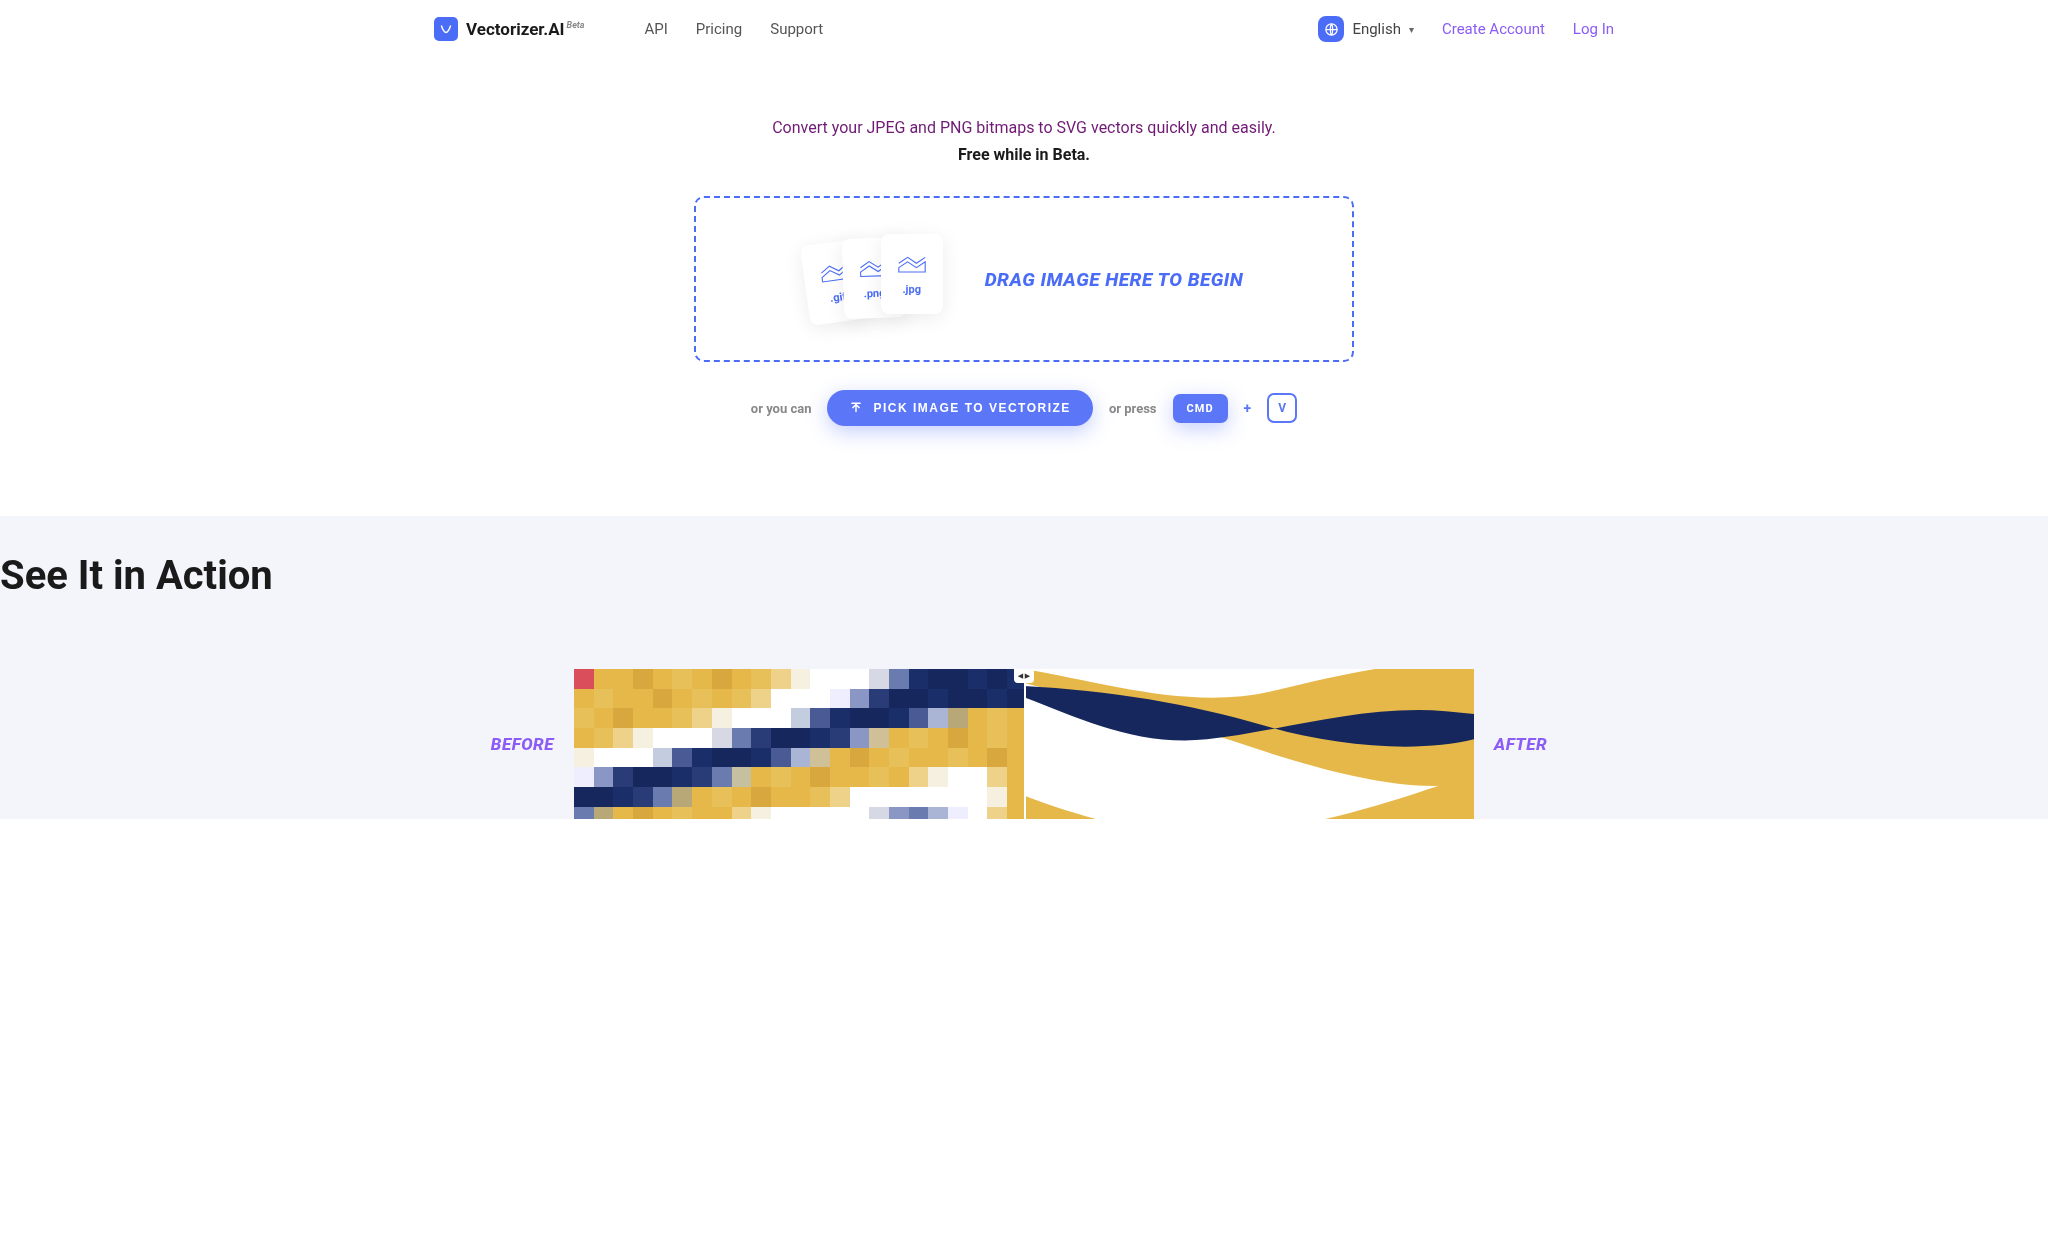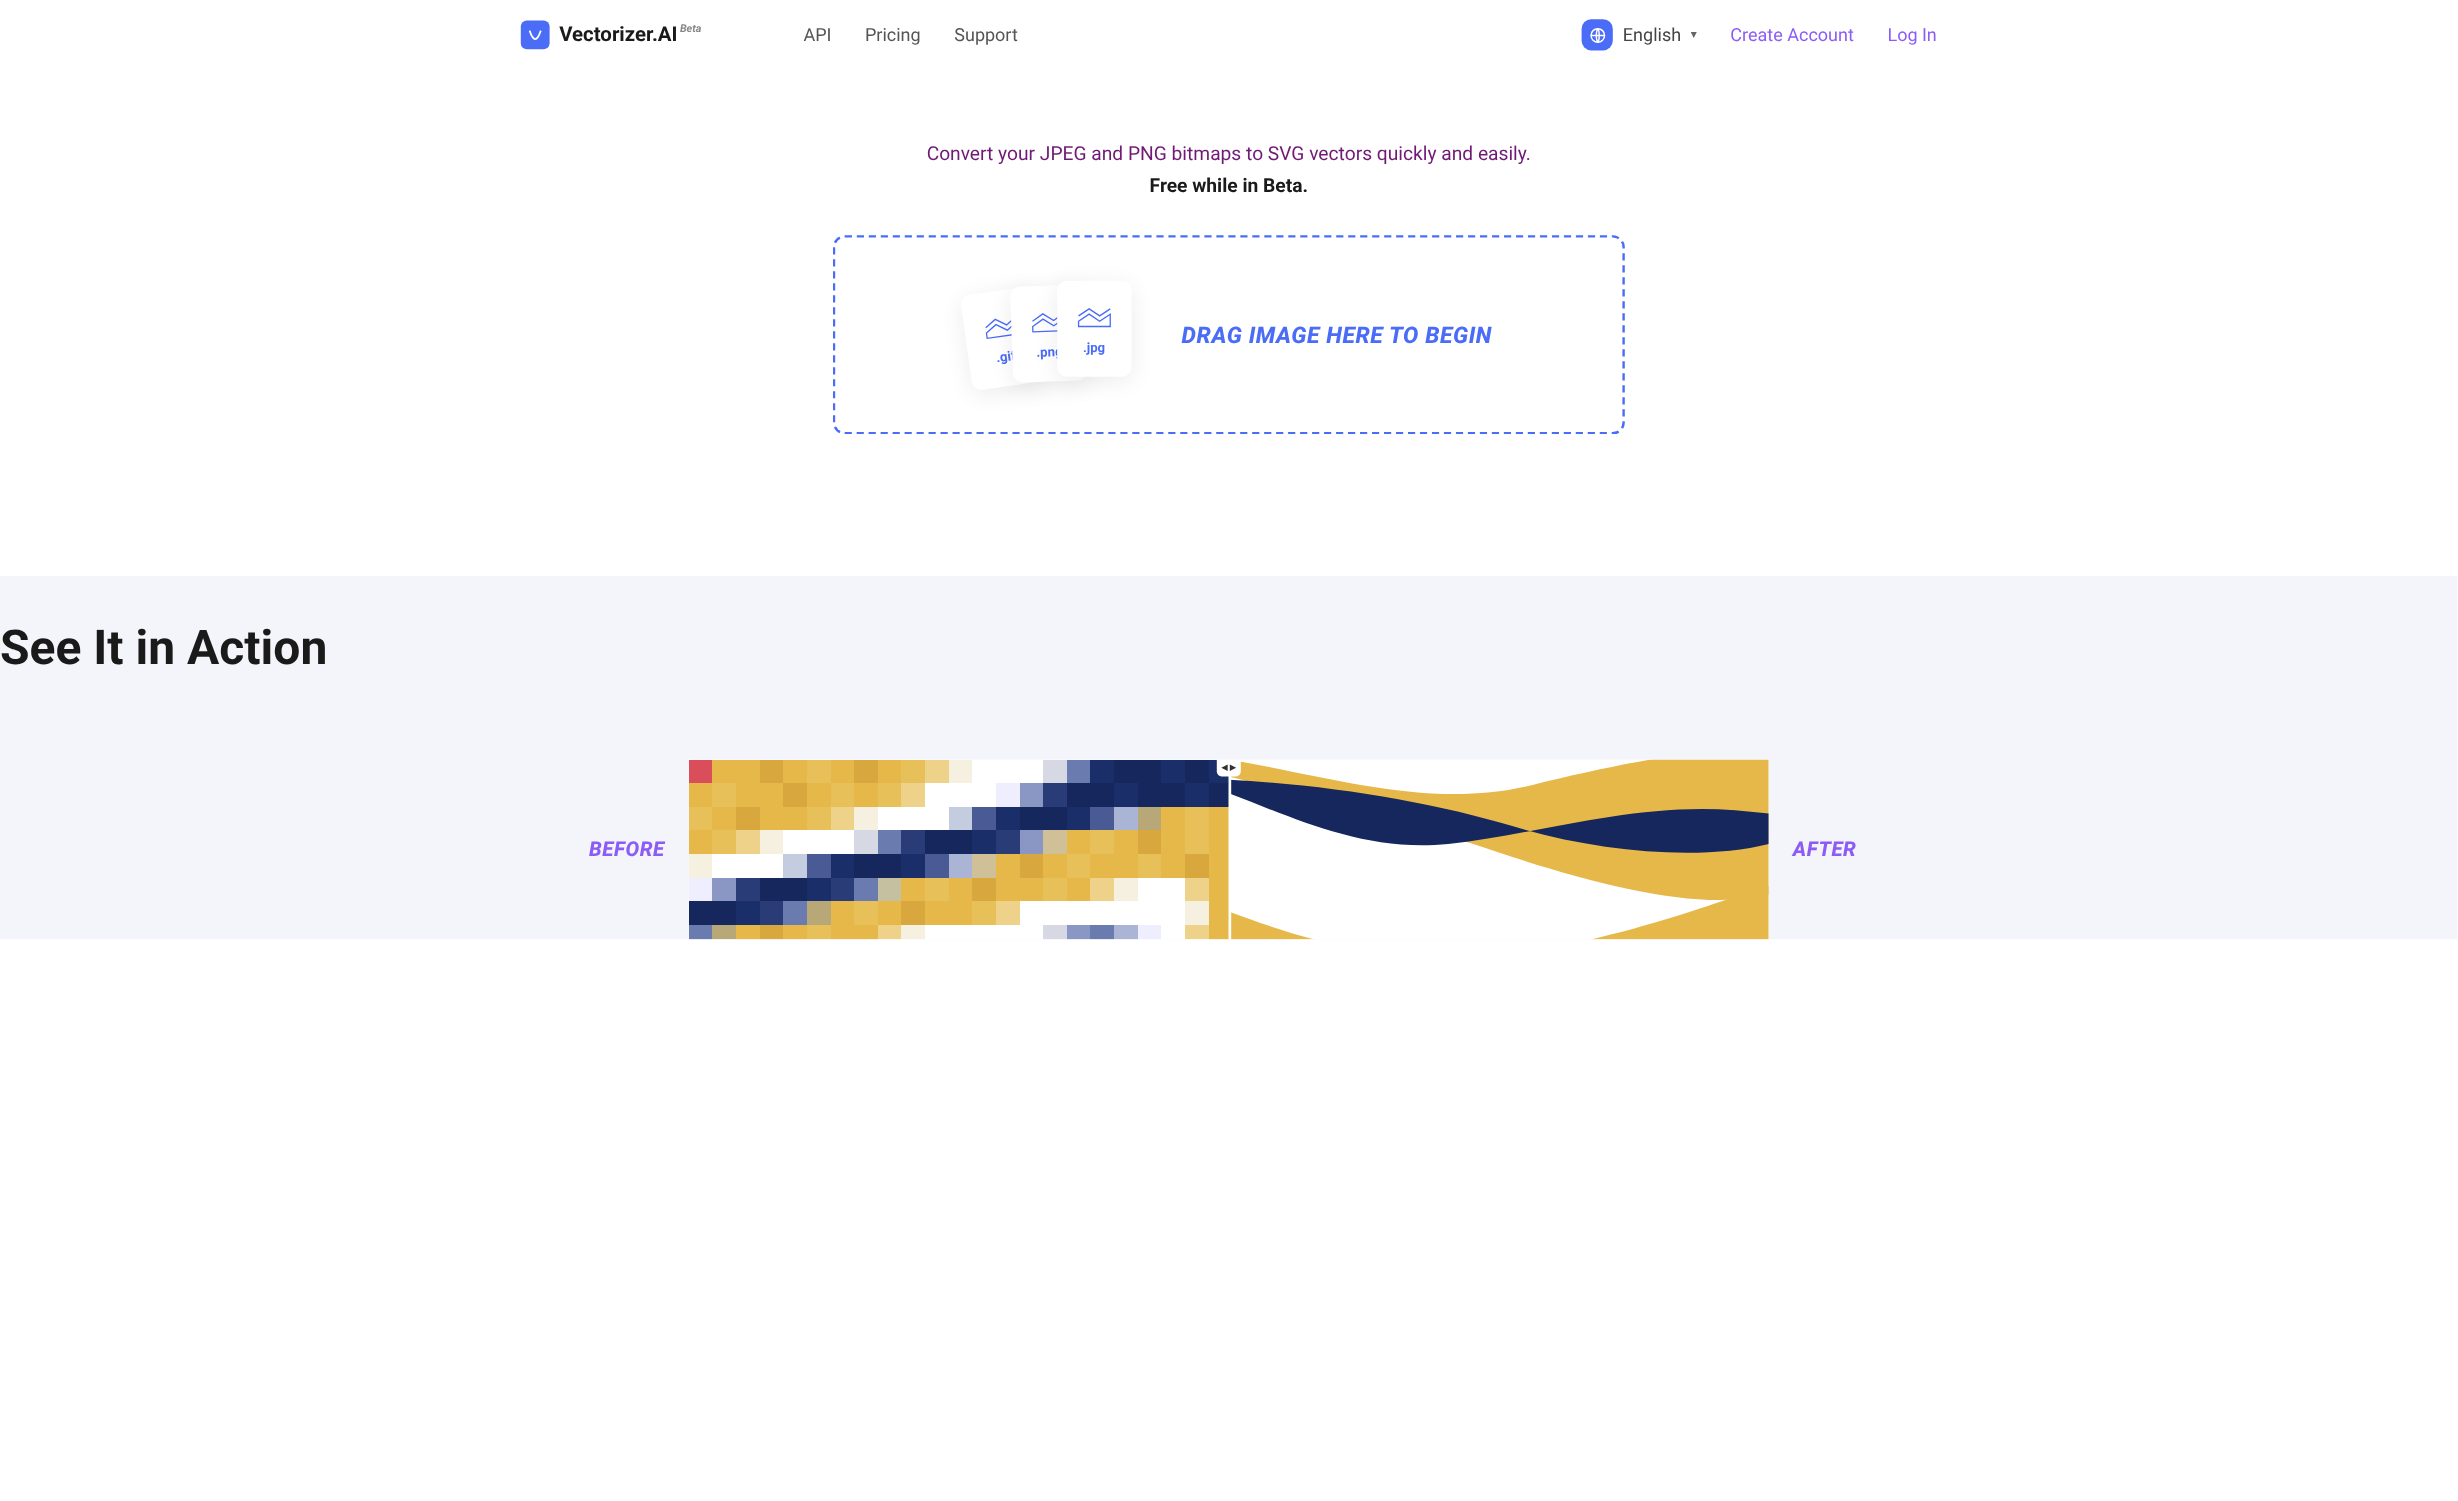--- a/index.html
+++ b/index.html
@@ -1,19 +1,19 @@
 <!DOCTYPE html>
 <html><head>
   <meta charset="utf-8">
   <style>
     * { margin: 0; padding: 0; box-sizing: border-box; }
     body { font-family: -apple-system, BlinkMacSystemFont, 'Segoe UI', Roboto, sans-serif; background: #fff; color: #1a1a1a; }
     
     .header { display: flex; align-items: center; padding: 16px 0; max-width: 1180px; margin: 0 auto; }
-    .logo-group { display: flex; align-items: center; gap: 8px; margin-right: 85px; }
+    .logo-group { display: flex; align-items: center; gap: 8px; margin-right: 60px; }
     .logo-icon { width: 24px; height: 24px; background: #4a6cf7; border-radius: 5px; display: flex; align-items: center; justify-content: center; color: #fff; font-weight: bold; font-size: 15px; }
     .logo-text { font-weight: 700; font-size: 17px; color: #1a1a1a; }
     .beta-badge { font-size: 9px; color: #888; font-style: italic; vertical-align: super; margin-left: 2px; }
     .nav-links { display: flex; gap: 28px; }
     .nav-link { color: #555; text-decoration: none; font-size: 15px; cursor: pointer; }
     .header-right { margin-left: auto; display: flex; align-items: center; gap: 28px; }
     .lang-selector { display: flex; align-items: center; gap: 8px; cursor: pointer; }
     .globe-icon { width: 26px; height: 26px; background: #4a6cf7; border-radius: 8px; display: flex; align-items: center; justify-content: center; }
     .lang-text { color: #444; font-size: 15px; }
     .caret { font-size: 10px; color: #666; }
@@ -118,20 +118,33 @@
         <svg class="file-icon" viewBox="0 0 40 30" fill="none" stroke="#4a6cf7" stroke-width="1.5">
             <path d="M2 20 L14 12 L26 20 L38 12 L38 26 L2 26 Z"></path>
             <path d="M2 14 L14 6 L26 14 L38 6"></path>
           </svg>
         <span class="file-label">.jpg</span>
       </div>
     </div>
     <span class="drop-text">DRAG IMAGE HERE TO BEGIN</span>
   </div>
 
+  <div class="alt-row">
+    <span class="alt-text">or you can</span>
+    <button class="pick-btn">
+      <svg class="upload-arrow" viewBox="0 0 24 24" fill="none" stroke="#fff" stroke-width="2.5">
+          <path d="M12 19V6M6 12l6-6 6 6M4 4h16"></path>
+        </svg>
+      <span>PICK IMAGE TO VECTORIZE</span>
+    </button>
+    <span class="alt-text">or press</span>
+    <span class="key-cmd">CMD</span>
+    <span class="plus">+</span>
+    <span class="key-v">V</span>
+  </div>
 </section>
 
 <section class="action-section">
   <h2 class="action-title">See It in Action</h2>
   <div class="compare-wrap">
     <span class="compare-label before">BEFORE</span>
     <div class="compare-box">
       <div class="compare-left">
         <svg class="pixelated-swirl" viewBox="0 0 640 150" preserveAspectRatio="xMinYMin slice" shape-rendering="crispEdges">
           <rect width="640" height="150" fill="#fff"></rect>

